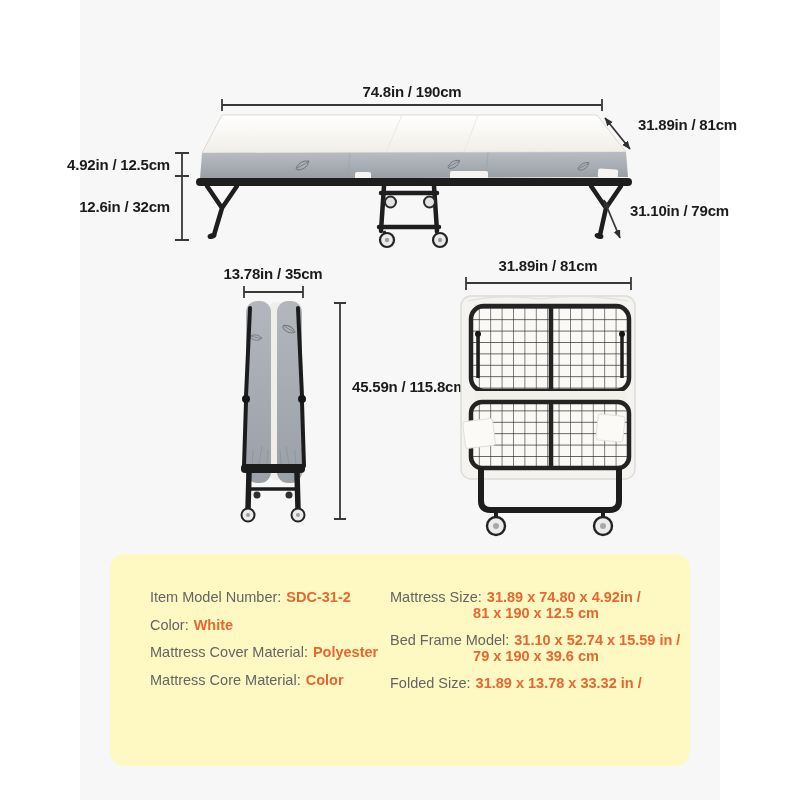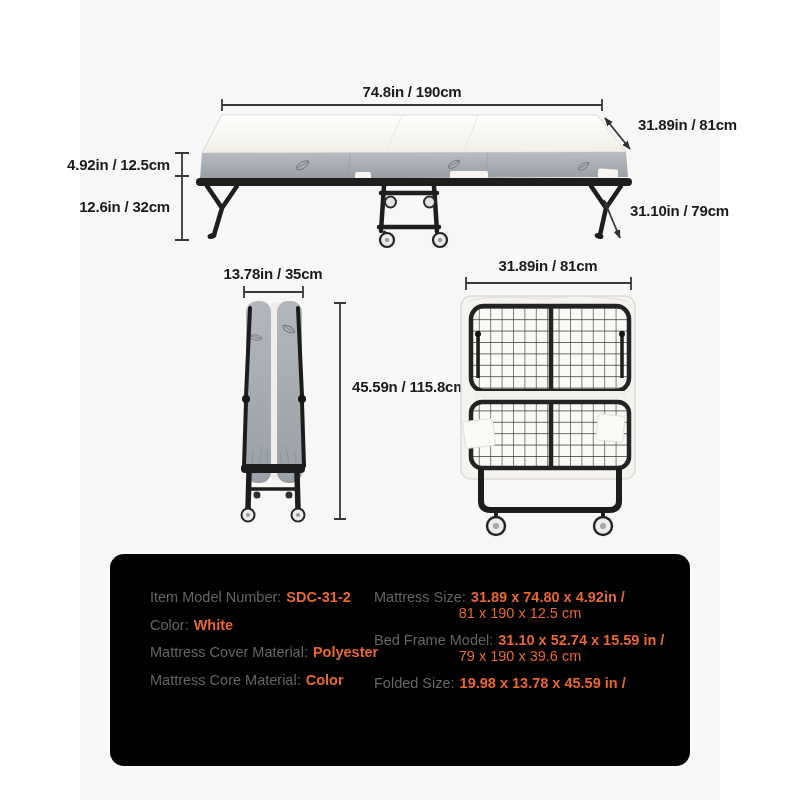--- a/index.html
+++ b/index.html
@@ -11,33 +11,33 @@
   .panel{
     position:absolute;left:80px;top:0;width:640px;height:800px;
     background:#f7f7f7;
   }
   svg.overlay{position:absolute;left:0;top:0;}
   .dim-text{
     font-size:15px;font-weight:bold;fill:#1b1b1b;letter-spacing:-0.2px;
   }
   .spec-card{
     position:absolute;left:110px;top:554px;width:580px;height:212px;
-    background:#000000;border-radius:14px;
+    background:#fef9c3;border-radius:14px;
   }
   .col-left{position:absolute;left:40px;top:36px;width:242px;}
-  .col-right{position:absolute;left:264px;top:36px;width:292px;}
+  .col-right{position:absolute;left:280px;top:36px;width:292px;}
   .spec-item{
     font-size:14.5px;line-height:15.5px;margin-bottom:12px;
     color:#646464;white-space:nowrap;
   }
   .col-right .spec-item{white-space:normal;}
   .spec-label{color:#646464;}
   .spec-value{color:#e8662f;font-weight:bold;margin-left:5px;}
   .spec-line2{
-    text-align:center;color:#e8662f;font-weight:normal;
+    text-align:center;color:#e8662f;font-weight:bold;
   }
 </style>
 </head>
 <body>
 
 <div class="panel"></div>
 
 <svg class="overlay" width="800" height="800" viewBox="0 0 800 800">
   <defs>
     <linearGradient id="gTop" x1="0" y1="0" x2="0" y2="1">
@@ -181,16 +181,16 @@
   <div class="col-right">
     <div class="spec-item">
       <span class="spec-label">Mattress Size:</span><span class="spec-value">31.89 x 74.80 x 4.92in /</span>
       <div class="spec-line2">81 x 190 x 12.5 cm</div>
     </div>
     <div class="spec-item">
       <span class="spec-label">Bed Frame Model:</span><span class="spec-value">31.10 x 52.74 x 15.59 in /</span>
       <div class="spec-line2">79 x 190 x 39.6 cm</div>
     </div>
     <div class="spec-item">
-      <span class="spec-label">Folded Size:</span><span class="spec-value">19.98 x 13.78 x 45.59 in /</span>
+      <span class="spec-label">Folded Size:</span><span class="spec-value">31.89 x 13.78 x 33.32 in /</span>
     </div>
   </div>
 </div>
 
 </body></html>

